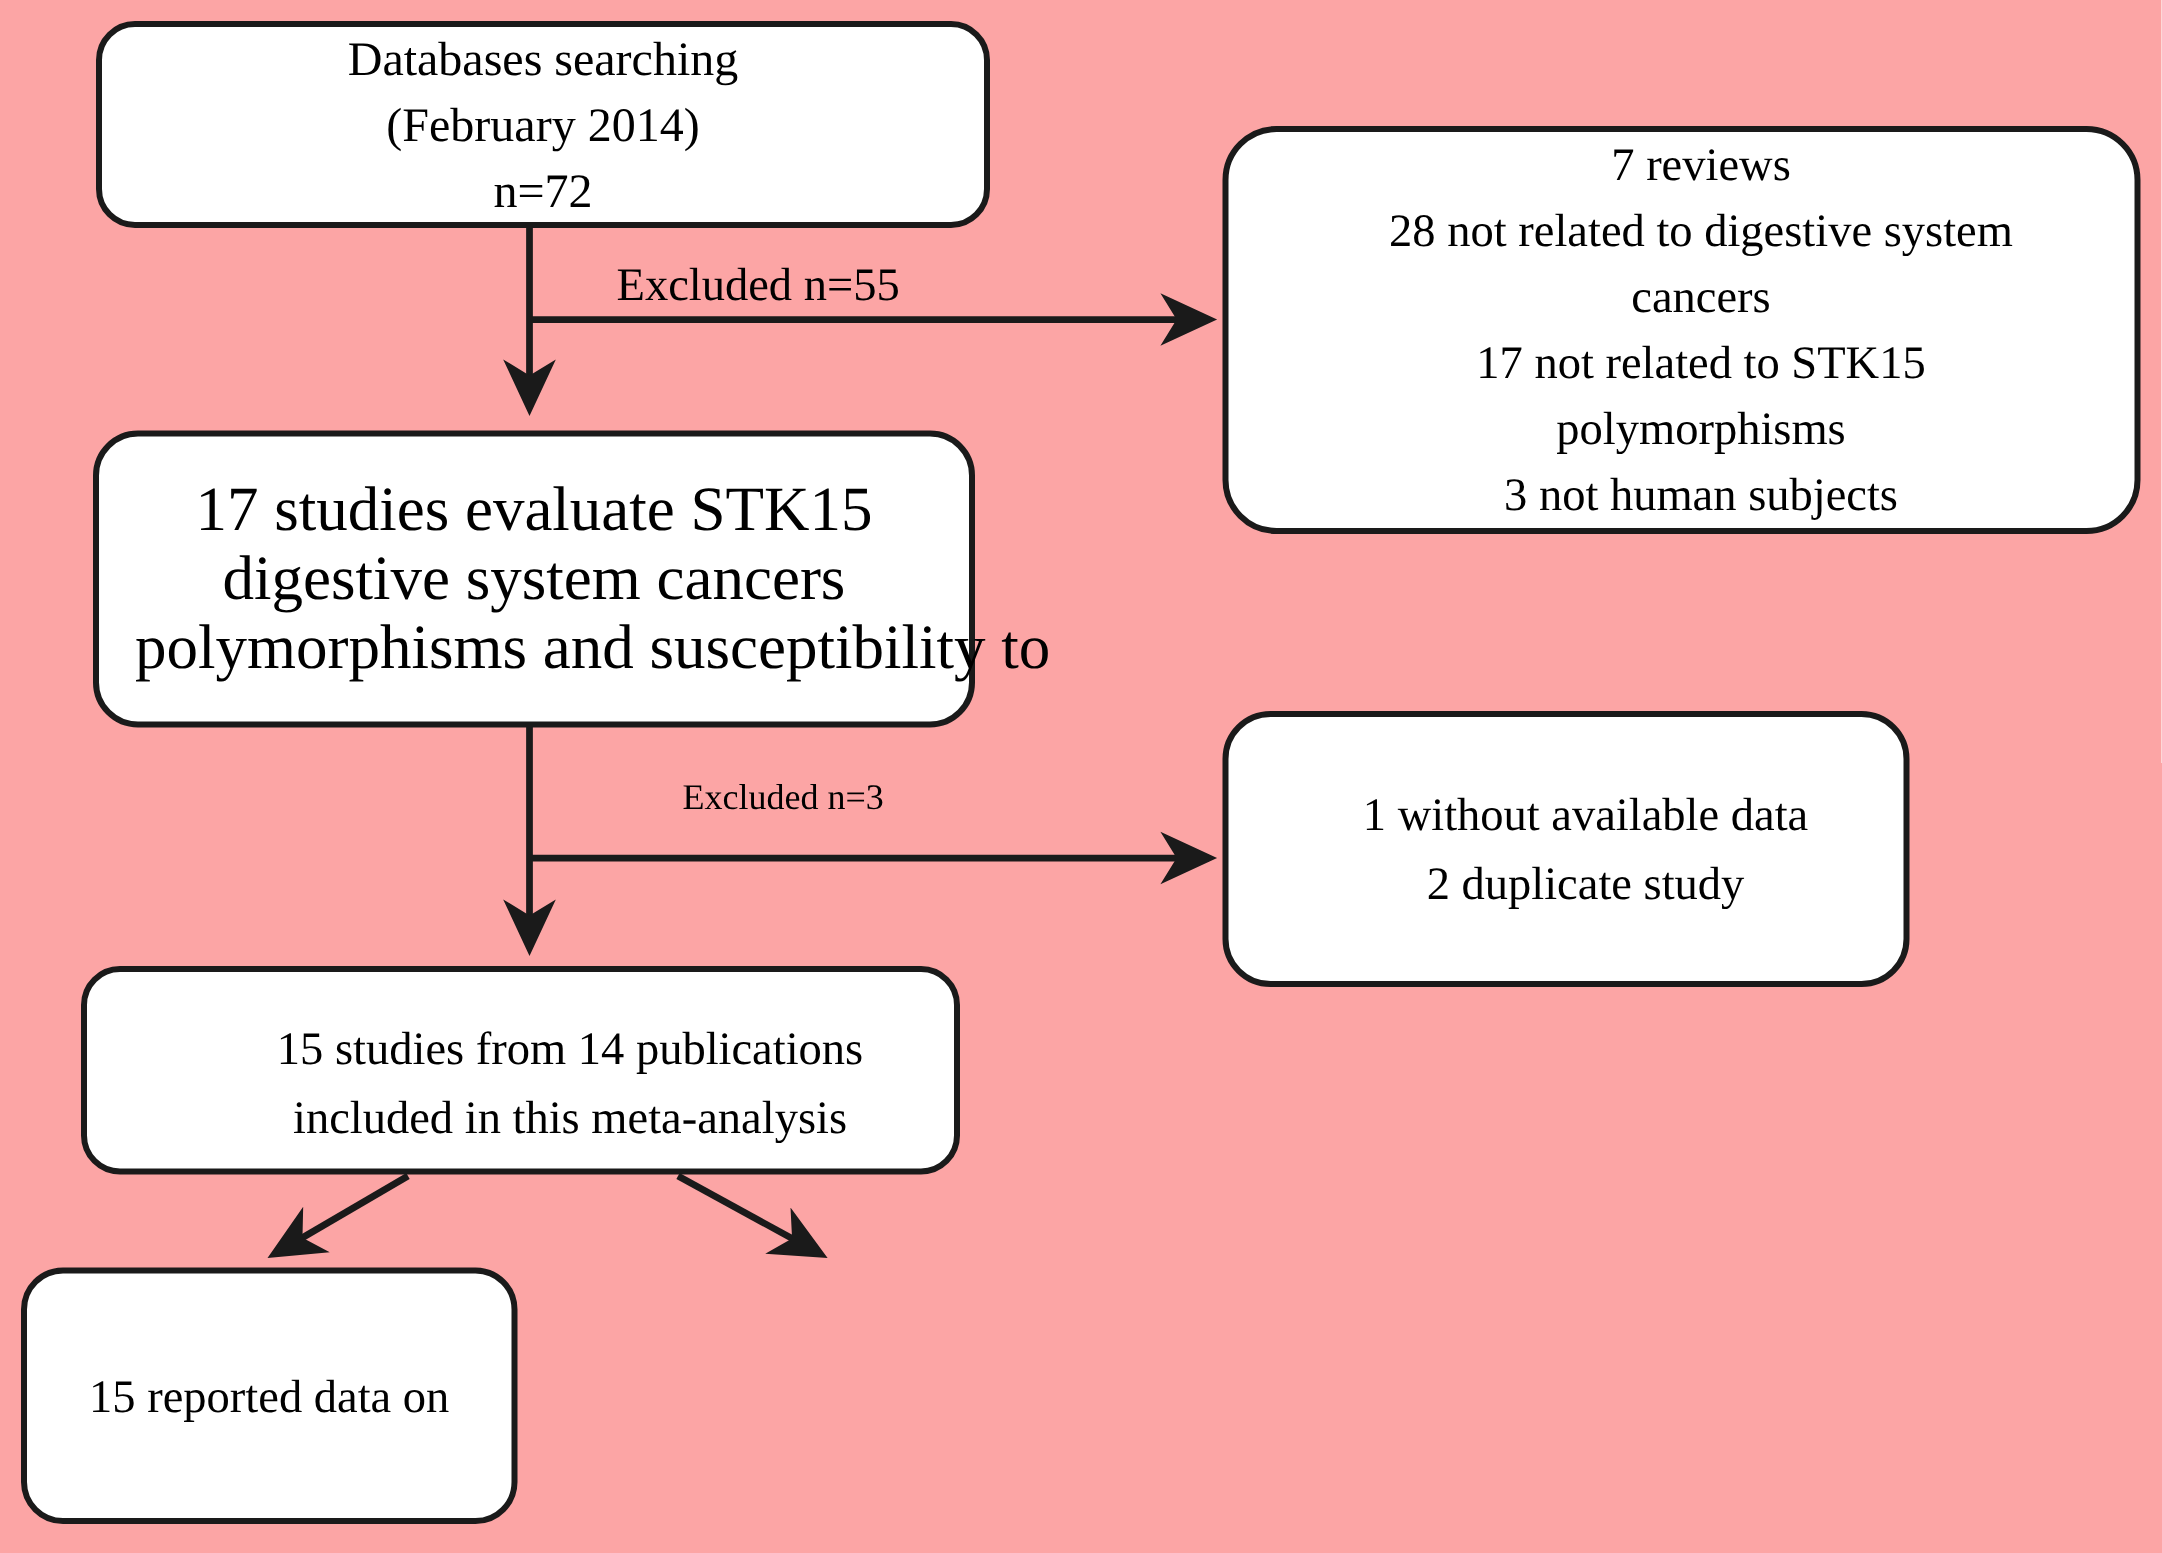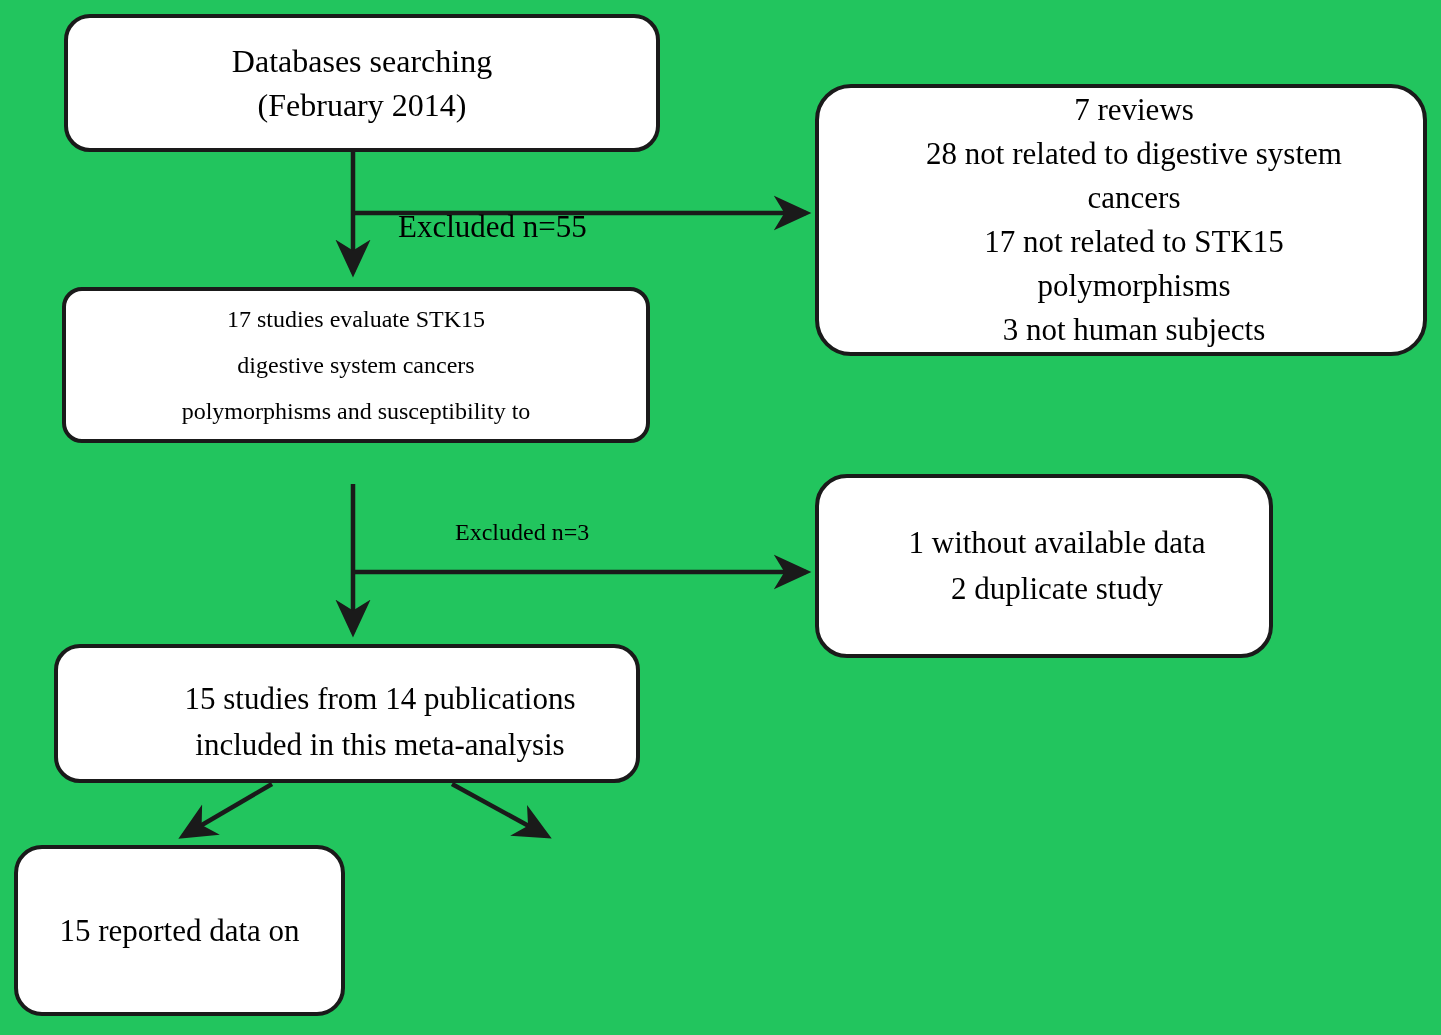--- a/index.html
+++ b/index.html
@@ -8,21 +8,21 @@
     background: #ffffff;
   }
   body {
     font-family: "Liberation Serif", "DejaVu Serif", serif;
     color: #000000;
   }
   #flow-root {
     position: relative;
     width: 1441px;
     height: 1035px;
-    background: #22c55e;
+    background: #fca5a5;
     overflow: hidden;
   }
   .node {
     position: absolute;
     box-sizing: border-box;
     border: 4px solid #1a1a1a;
     background: #ffffff;
     display: flex;
     flex-direction: column;
     justify-content: center;
@@ -53,23 +53,23 @@
     z-index: 1;
   }
 
   
   #node-databases {
     left: 64px;  top: 14px;   width: 596px;  height: 138px;
     border-radius: 26px;
     font-size: 32px;  line-height: 44px;
   }
   #node-evaluated {
-    left: 62px;  top: 287px;  width: 588px;  height: 156px;
-    border-radius: 20px;
-    font-size: 24px;  line-height: 46px;
+    left: 62px;  top: 287px;  width: 588px;  height: 198px;
+    border-radius: 30px;
+    font-size: 42px;  line-height: 46px;
     padding: 0 24px;
   }
   #node-included {
     left: 54px;  top: 644px;  width: 586px;  height: 139px;
     border-radius: 26px;
     font-size: 31px;  line-height: 46px;
     padding: 16px 0 0 66px;
   }
   #node-excluded-1 {
     left: 815px; top: 84px;   width: 612px;  height: 272px;
@@ -88,21 +88,21 @@
     border-radius: 28px;
     font-size: 31px;  line-height: 46px;
   }
   #node-leaf-2 {
     left: 384px; top: 847px;  width: 329px;  height: 167px;
     border-radius: 28px;
     font-size: 31px;  line-height: 46px;
   }
 
   
-  #label-excluded-55 { left: 398px; top: 172px; font-size: 31px; margin-top: 37px; }
+  #label-excluded-55 { left: 411px; top: 172px; font-size: 31px; }
   #label-excluded-3  { left: 455px; top: 519px; font-size: 24px; }
 </style>
 </head>
 <body>
 
 <div id="flow-root">
 
   <svg id="svg-layer" viewBox="0 0 1441 1035">
     <defs>
       <marker id="arrowhead" markerWidth="9" markerHeight="9" refX="7.2" refY="4.5" orient="auto" markerUnits="strokeWidth">
@@ -131,20 +131,21 @@
     </g>
 
     <g>
       <line x1="452" y1="784" x2="547" y2="836" stroke="#1a1a1a" stroke-width="4.5" marker-end="url(#arrowhead)"></line>
     </g>
   </svg>
 
   <div class="node center" id="node-databases">
     <span class="line">Databases searching</span>
     <span class="line">(February 2014)</span>
+    <span class="line">n=72</span>
   </div>
 
   <div class="node center" id="node-evaluated">
     <span class="line">17 studies evaluate STK15</span>
     <span class="line">digestive system cancers</span>
     <span class="line">polymorphisms and susceptibility to</span>
   </div>
 
   <div class="node left" id="node-included">
     <span class="line">15 studies from 14 publications</span>

